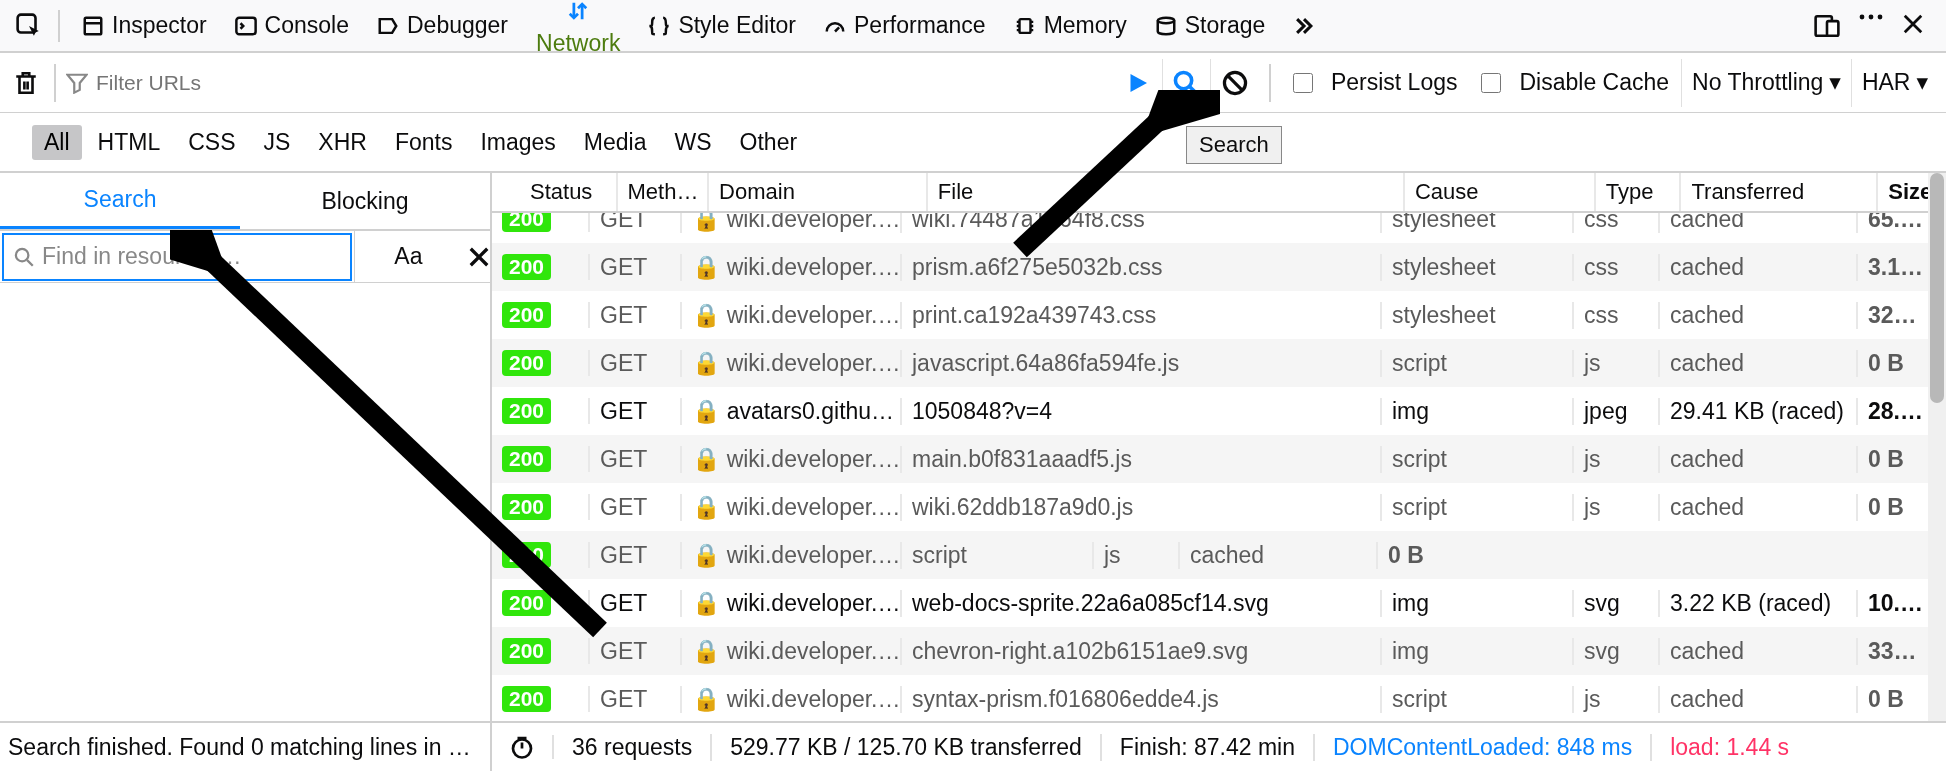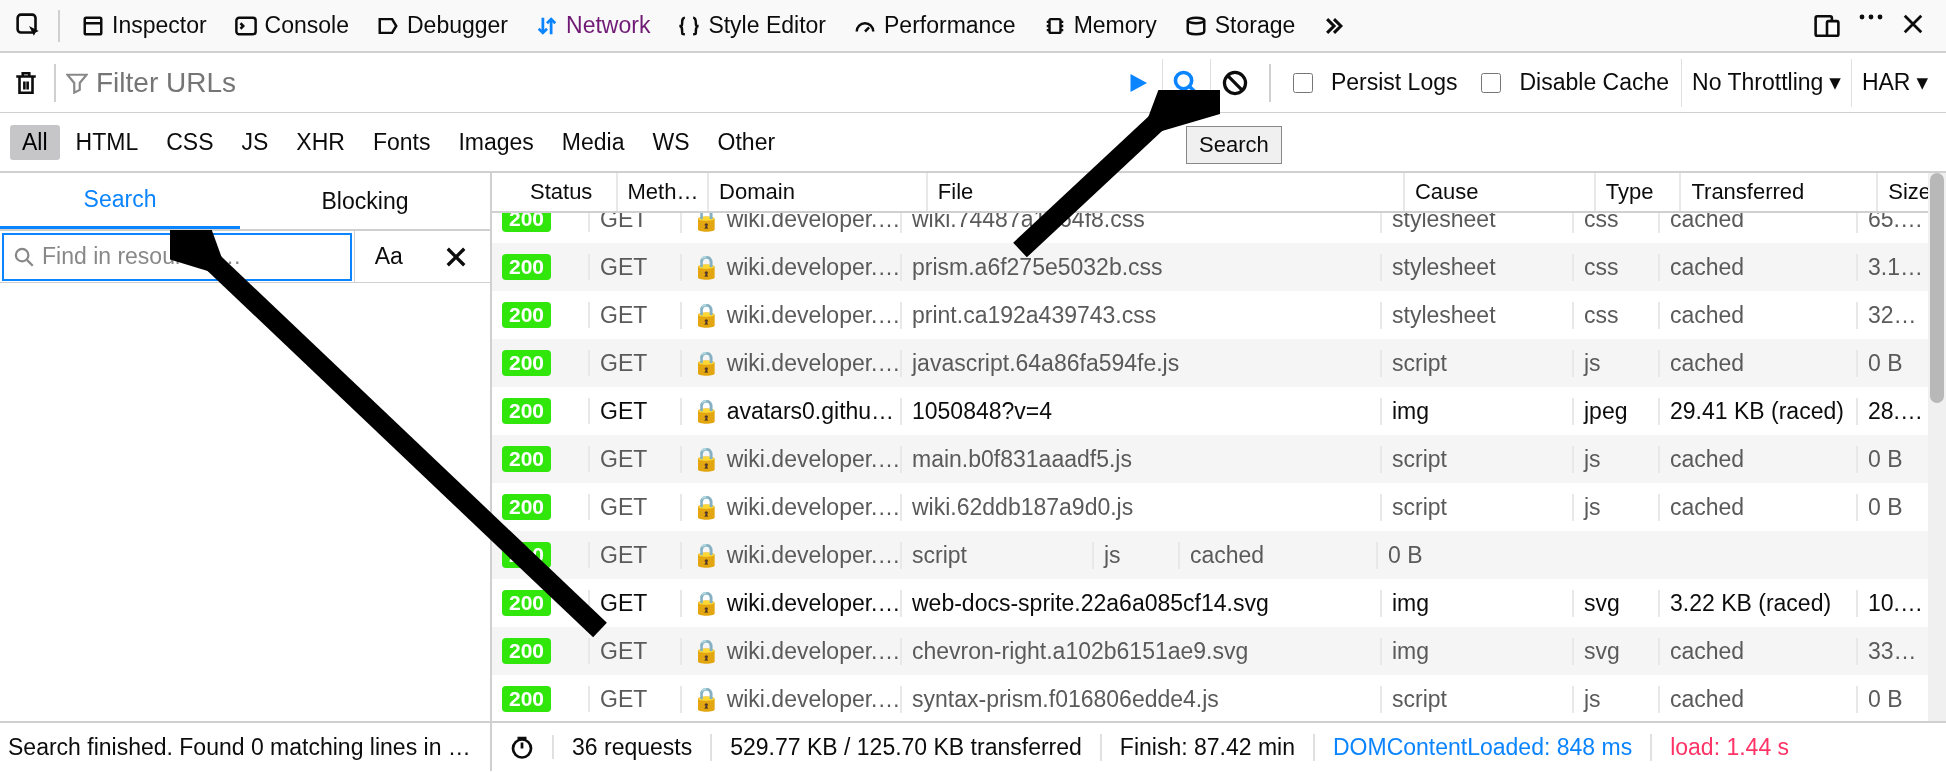--- a/index.html
+++ b/index.html
@@ -2,68 +2,68 @@
 <html><head>
 <meta charset="utf-8">
 <style>
 * { margin: 0; padding: 0; box-sizing: border-box; font-family: -apple-system, BlinkMacSystemFont, "Segoe UI", Arial, sans-serif; }
 body { width: 1946px; height: 772px; background: #fff; font-size: 23px; color: #0c0c0d; overflow: hidden; position: relative; }
 
 
 .devtools-tabs { display: flex; align-items: center; height: 53px; border-bottom: 2px solid #d0d0d0; padding: 0 8px; background: #f9f9fa; }
 .devtools-tabs .sep { width: 2px; height: 32px; background: #d0d0d0; margin: 0 8px; }
 .dt-tab { display: flex; align-items: center; gap: 8px; padding: 0 14px; height: 100%; cursor: pointer; color: #0c0c0d; }
-.dt-tab.active { color: #701a75; }
+.dt-tab.active { color: #4d7c0f; flex-direction: column; }
 .dt-tab .ico { width: 22px; height: 22px; display: flex; align-items: center; justify-content: center; }
 .spacer { flex: 1; }
 .right-icons { display: flex; align-items: center; gap: 18px; padding-right: 10px; }
 .right-icons .ico { width: 26px; height: 26px; cursor: pointer; }
 
 
 .filter-bar { display: flex; align-items: center; height: 60px; border-bottom: 1px solid #d0d0d0; padding: 0 8px; background: #fff; }
 .trash-btn { width: 36px; height: 36px; display: flex; align-items: center; justify-content: center; cursor: pointer; }
 .filter-bar .sep { width: 2px; height: 38px; background: #d0d0d0; margin: 0 10px; }
 .filter-input-wrap { display: flex; align-items: center; gap: 8px; flex: 1; color: #737373; }
-.filter-input { border: none; outline: none; font-size: 28px; flex: 1; background: transparent; }
+.filter-input { border: none; outline: none; font-size: 21px; flex: 1; background: transparent; }
 .tb-action-group { display: flex; align-items: center; }
 .tb-btn { width: 48px; height: 48px; display: flex; align-items: center; justify-content: center; cursor: pointer; border-right: 1px solid #e0e0e0; }
 .checkbox-wrap { display: flex; align-items: center; gap: 18px; padding: 0 12px; cursor: pointer; }
 .checkbox-wrap input { width: 20px; height: 20px; }
 .throttle-select, .har-select { padding: 0 10px; border-left: 1px solid #e0e0e0; height: 48px; display: flex; align-items: center; cursor: pointer; }
 
 
 .type-row { display: flex; align-items: center; height: 60px; border-bottom: 2px solid #d0d0d0; padding: 0 10px; background: #fff; gap: 4px; }
 .type-chip { padding: 4px 12px; cursor: pointer; border-radius: 3px; }
-.type-chip.selected { background: #c6c6c8; color: #000; }
+.type-chip.selected { background: #c6c6c8; color: #000; margin-left: 22px; }
 
 
 .main { display: flex; height: 548px; }
 .left-pane { width: 492px; border-right: 2px solid #d0d0d0; display: flex; flex-direction: column; }
 .pane-tabs { display: flex; height: 58px; border-bottom: 2px solid #d0d0d0; }
 .pane-tab { flex: 1; display: flex; align-items: center; justify-content: center; cursor: pointer; color: #0c0c0d; }
 .pane-tab.active { color: #0a84ff; border-bottom: 3px solid #0a84ff; }
 .search-row { display: flex; align-items: center; height: 52px; border-bottom: 1px solid #d0d0d0; }
 .search-box { flex: 0 0 350px; border: 2px solid #0a84ff; height: 48px; display: flex; align-items: center; padding: 0 10px; gap: 8px; margin: 2px; }
 .search-box input { border: none; outline: none; font-size: 23px; flex: 1; background: transparent; }
 .search-box input::placeholder { color: #888; }
 .search-actions { display: flex; align-items: center; flex: 1; border-left: 1px solid #d0d0d0; height: 100%; }
-.search-actions .sa { flex: 1; display: flex; align-items: center; justify-content: center; cursor: pointer; font-weight: 500; }
+.search-actions .sa { flex: 1; display: flex; align-items: center; justify-content: flex-end; cursor: pointer; font-weight: 500; }
 
 .right-pane { flex: 1; display: flex; flex-direction: column; overflow: hidden; position: relative; }
 .table-head { display: flex; height: 40px; border-bottom: 2px solid #d0d0d0; font-size: 22px; color: #0c0c0d; padding-left: 28px; }
 .th, .td { padding: 0 10px; display: flex; align-items: center; border-right: 2px solid #e8e8e8; overflow: hidden; white-space: nowrap; text-overflow: ellipsis; }
 .th:last-child, .td:last-child { border-right: none; }
 .col-status { width: 98px; }
 .col-method { width: 92px; }
 .col-domain { width: 220px; }
 .col-file { width: 480px; }
 .col-cause { width: 192px; }
 .col-type { width: 86px; }
 .col-transferred { width: 198px; }
-.col-size { width: 68px; }
+.col-size { width: 68px; font-weight: bold; }
 
 .table-body { flex: 1; overflow-y: hidden; position: relative; }
 .tr { display: flex; height: 48px; align-items: center; font-size: 23px; color: #5a5a5a; }
 .tr:nth-child(even) { background: #f5f5f5; }
 .tr.active { color: #0c0c0d; }
 .tr.partial { margin-top: -18px; }
 .status-badge { background: #30e60b; color: #fff; font-weight: 700; border-radius: 4px; padding: 1px 7px; font-size: 21px; }
 .lock { color: #b0b0b0; margin-right: 6px; }
 .tr.active .lock { color: #595959; }
 

